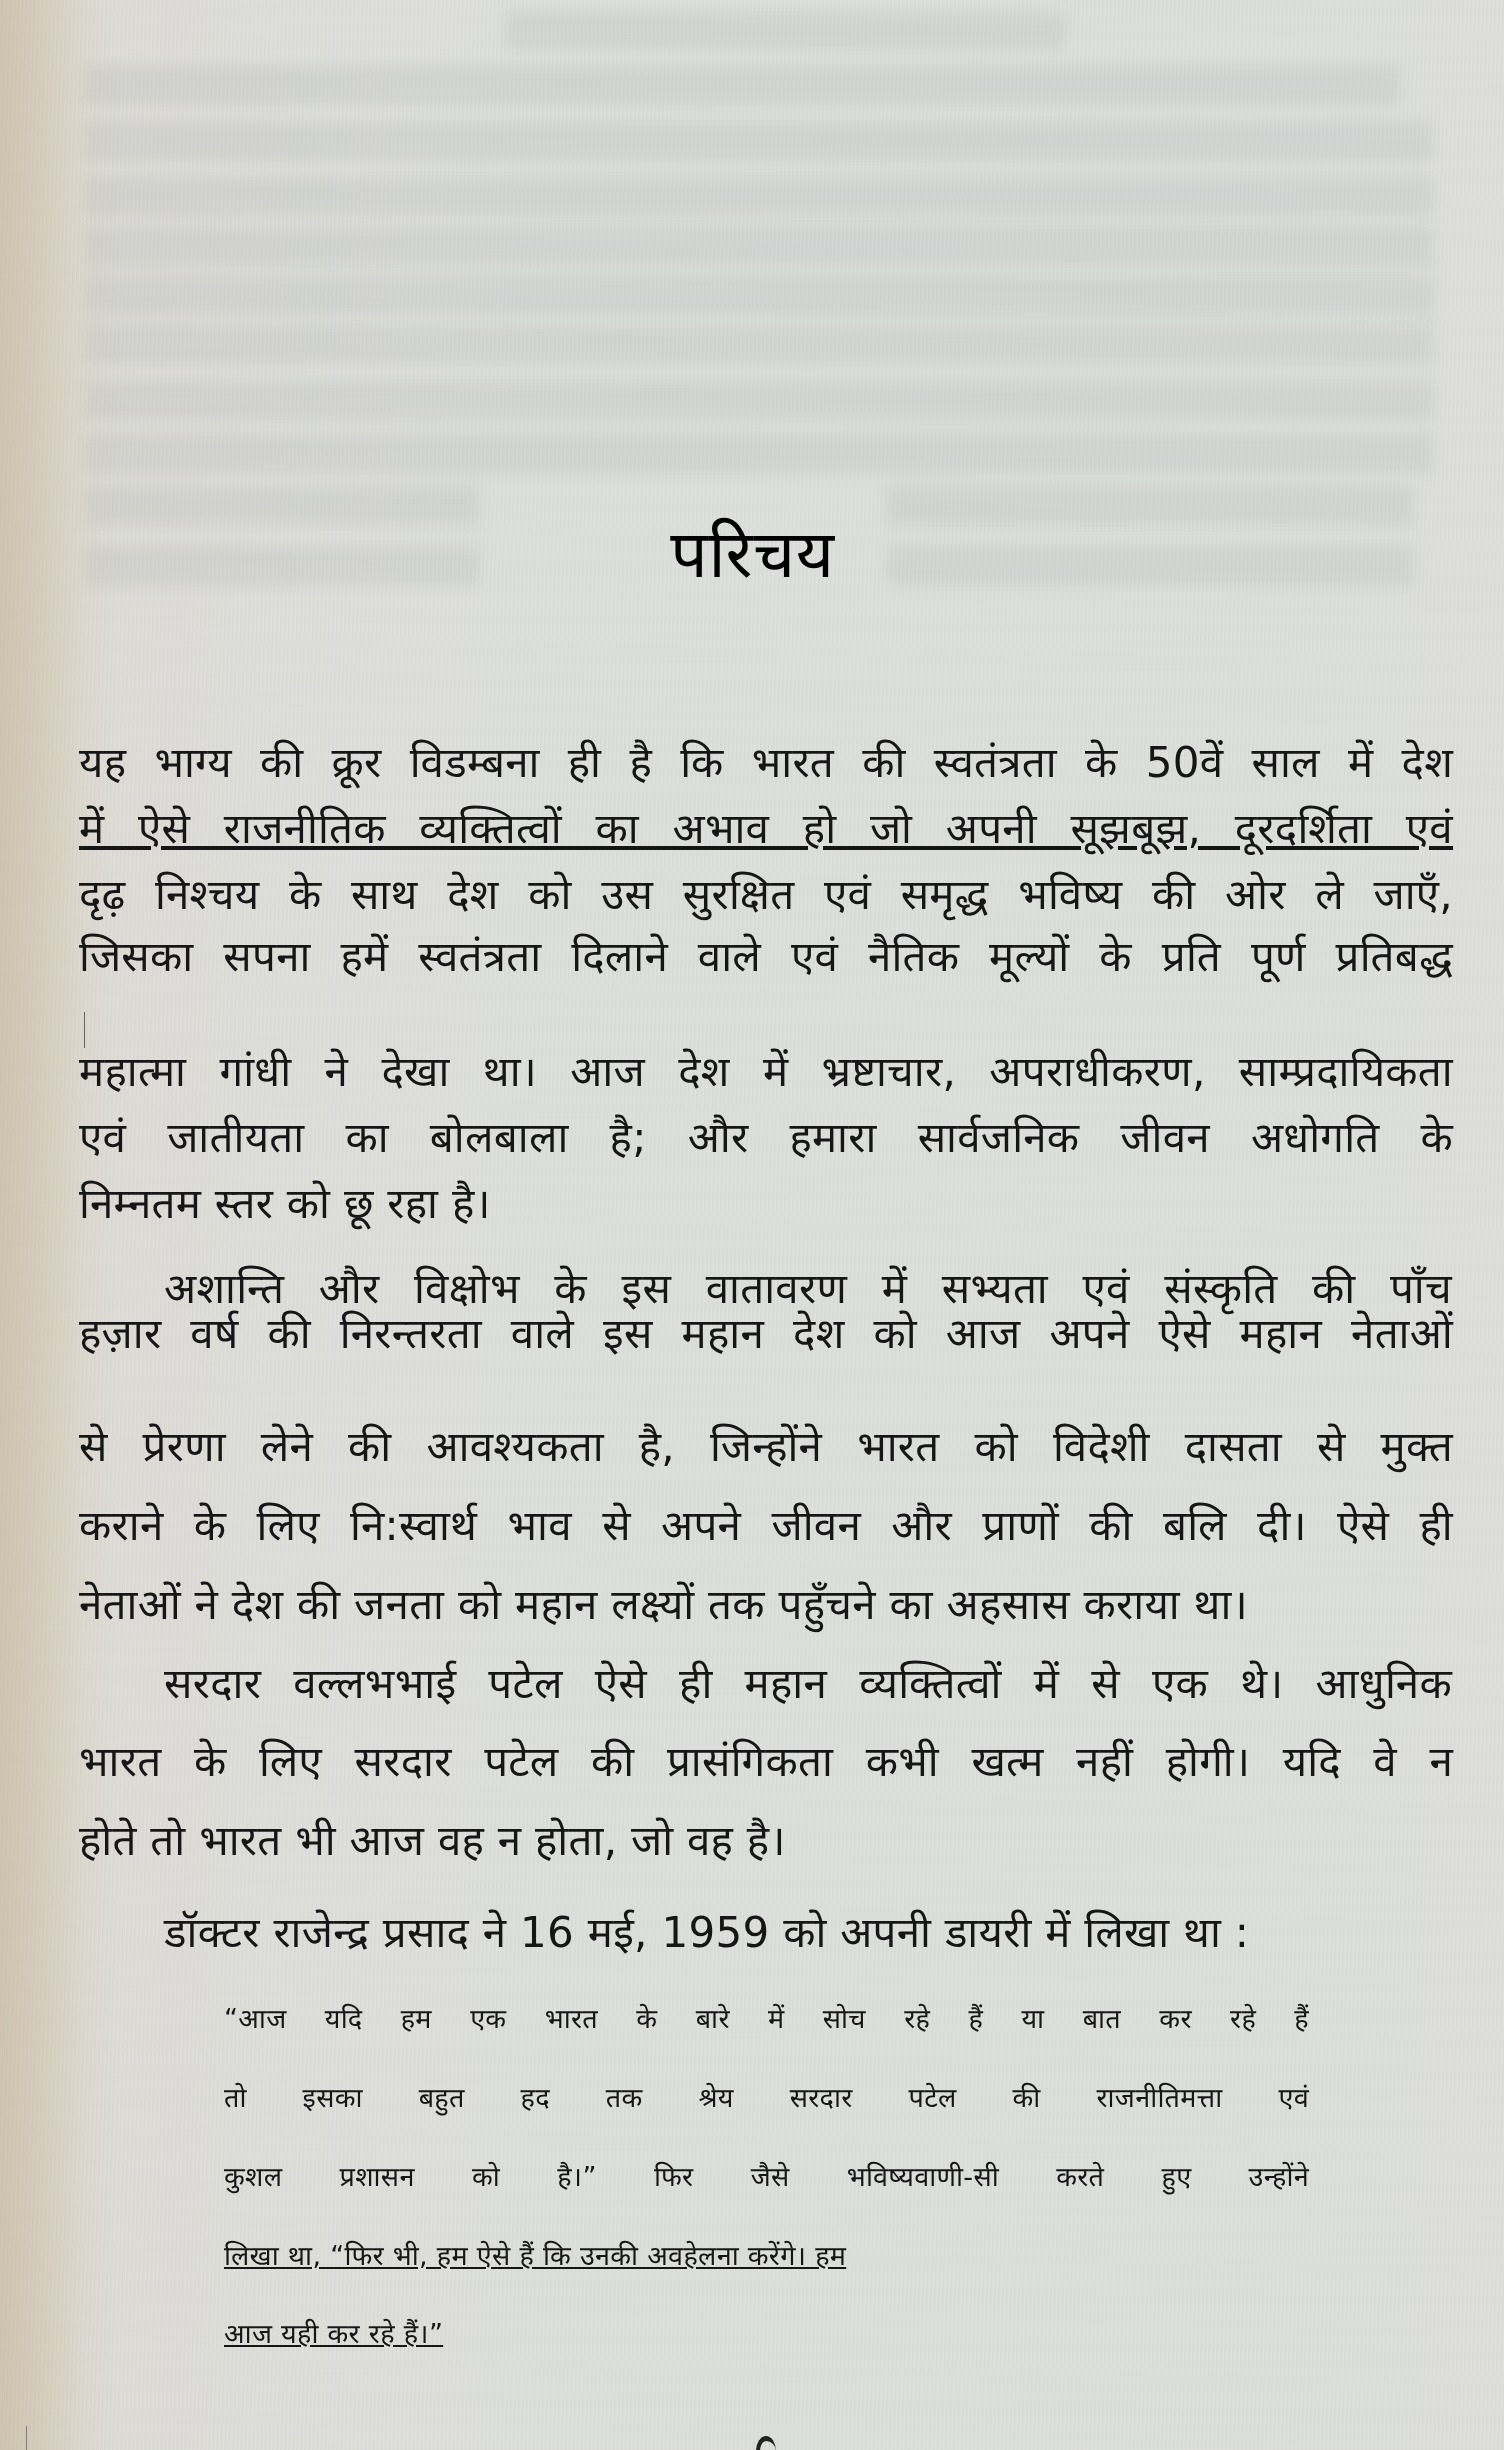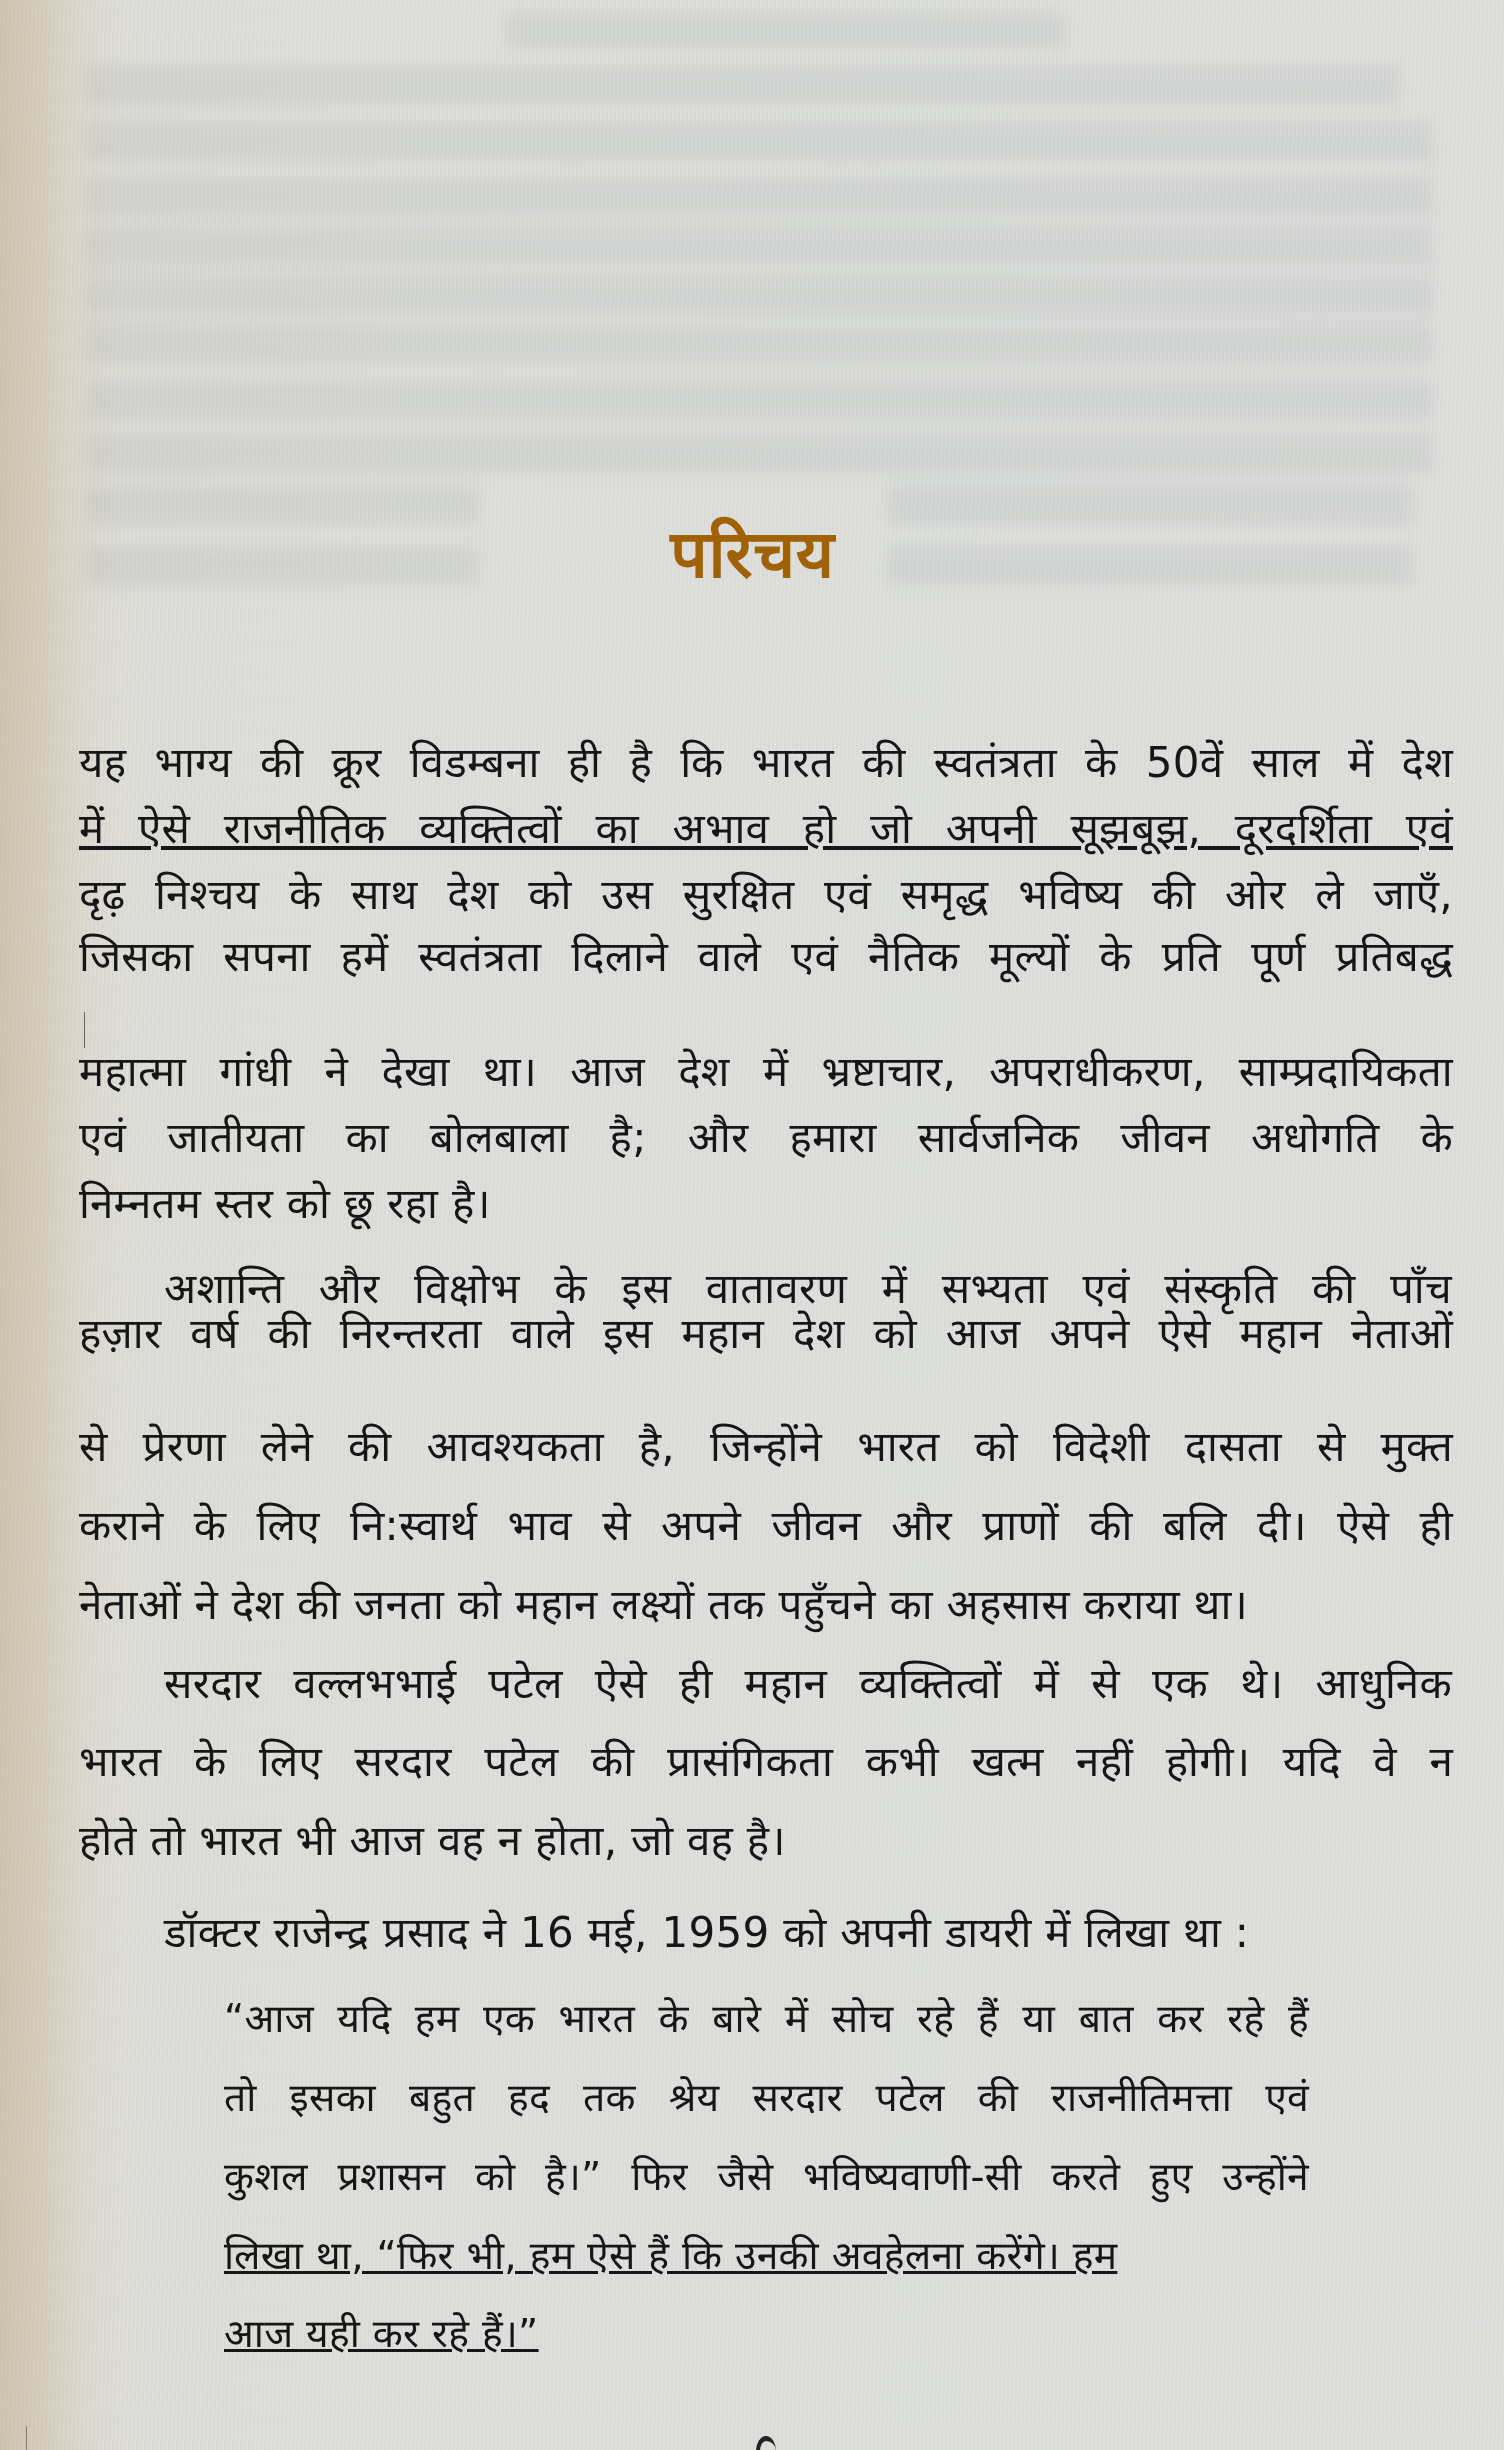--- a/index.html
+++ b/index.html
@@ -36,37 +36,37 @@
       filter: blur(6.6px);
       border-radius: 5.3px;
     }
     .heading {
       position: absolute;
       left: 0;
       width: 1505px;
       top: 506px;
       text-align: center;
       font-size: 66px;
-      font-weight: bold;
+      font-weight: normal;
       letter-spacing: 0.7px;
-      color: #a16207;
+      color: #000000;
       margin: 0;
     }
     .line {
       position: absolute;
       white-space: nowrap;
       font-size: 42px;
       line-height: 53px;
       color: #161616;
       letter-spacing: 0.3px;
     }
     .body-line { left: 79px; width: 1374px; text-align: justify; text-align-last: justify; }
     .body-line.last { text-align-last: left; }
     .indent { left: 164px; width: 1288px; }
-    .quote-line { left: 224px; width: 1085px; font-size: 39px; text-align: justify; text-align-last: justify; }
+    .quote-line { left: 224px; width: 1085px; font-size: 27px; text-align: justify; text-align-last: justify; }
     .quote-line.last { text-align-last: left; text-decoration: underline; }
     .margin-mark {
       position: absolute;
       width: 1.3px;
       background: #333;
       opacity: 0.7;
     }
     .page-number-fragment {
       position: absolute;
       left: 749px;

